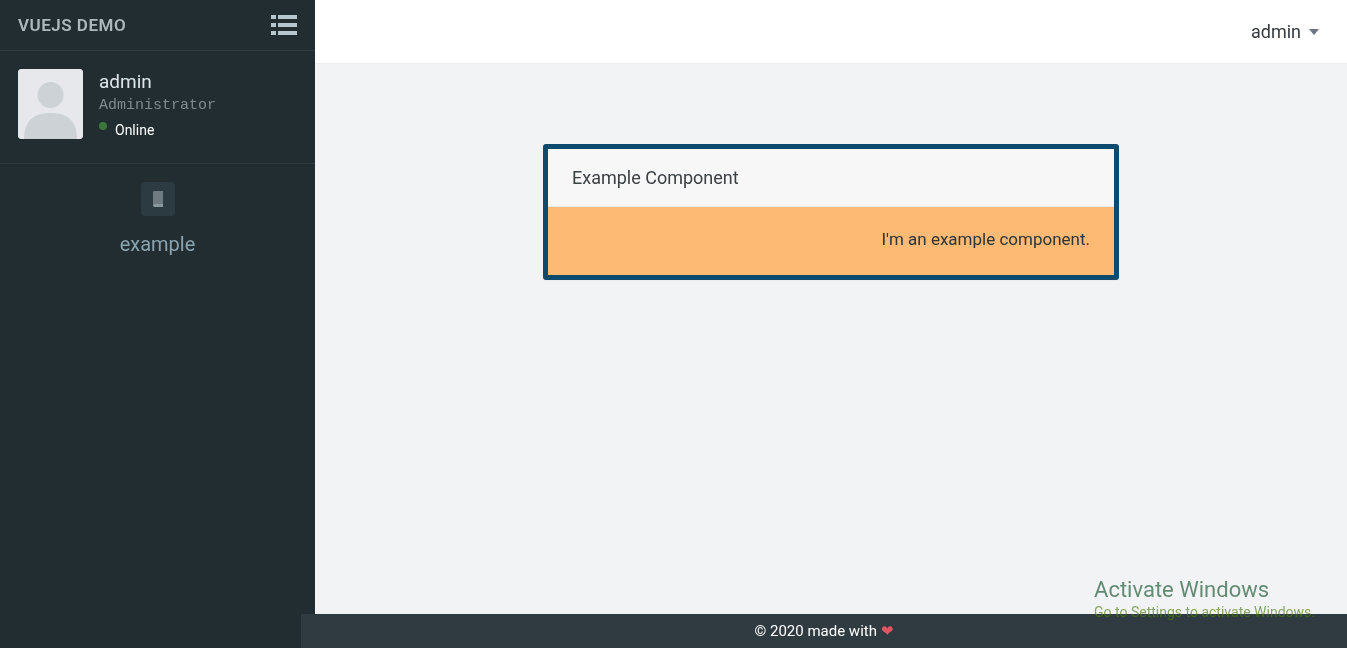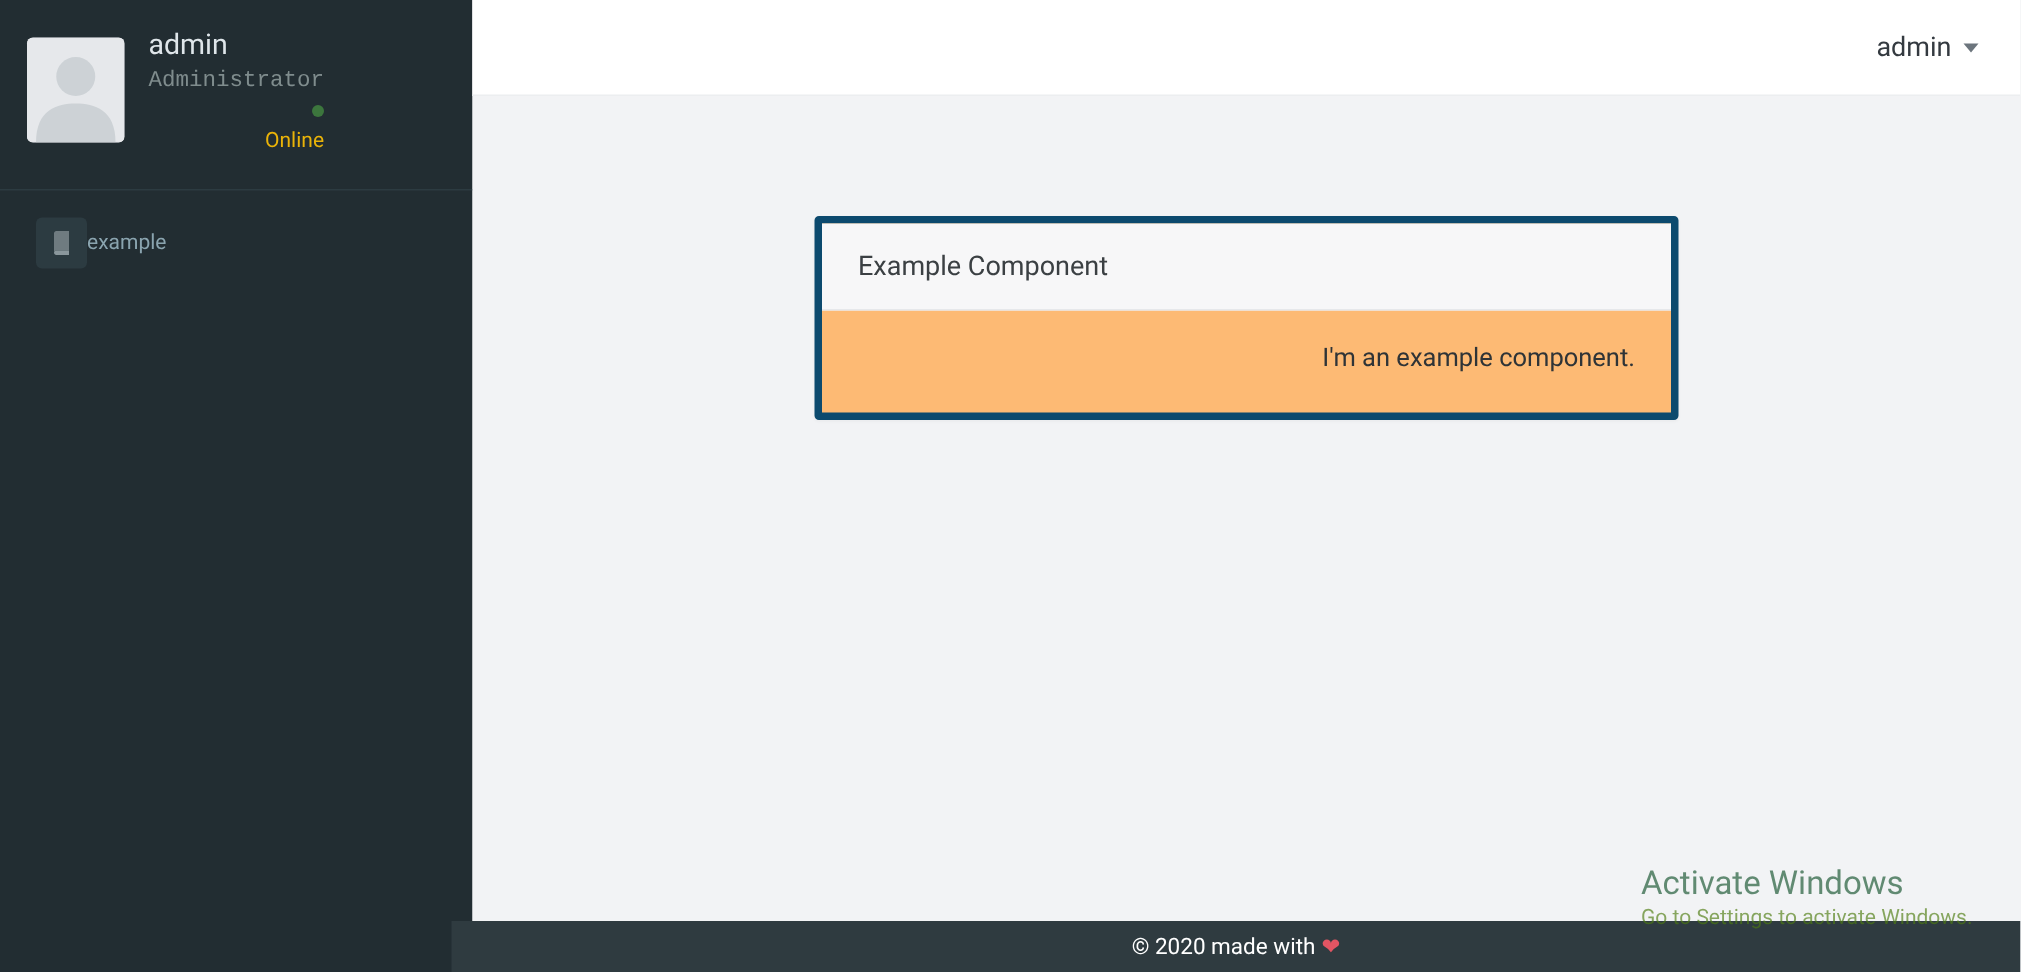--- a/index.html
+++ b/index.html
@@ -53,31 +53,33 @@
   height: 70px;
   background: #e6e8eb;
   border-radius: 4px;
   position: relative;
   overflow: hidden;
 }
 .avatar svg { width: 100%; height: 100%; }
 .user-meta { display: flex; flex-direction: column; gap: 4px; }
 .user-name { color: #dfe6ea; font-size: 19px; font-weight: 400; }
 .user-role { color: #7f8c8d; font-size: 15px; font-family: Liberation Mono, monospace; }
-.user-status { display: flex; align-items: flex-end; gap: 8px; color: #eab308; font-size: 14px; margin-top: 4px; flex-direction: column; }
+.user-status { display: flex; align-items: flex-start; gap: 8px; color: #ffffff; font-size: 14px; margin-top: 4px; }
 .dot { width: 8px; height: 8px; border-radius: 50%; background: #3c763d; display: inline-block; }
 .nav { padding: 8px 10px; }
 .nav-item {
   display: flex;
   align-items: center;
+  gap: 16px;
   padding: 10px 14px;
   color: #9aa7ad;
-  font-size: 14px;
+  font-size: 20px;
   border-radius: 4px;
   cursor: pointer;
+  flex-direction: column;
 }
 .nav-icon-wrap {
   width: 34px;
   height: 34px;
   border-radius: 4px;
   background: #2c3b41;
   display: flex;
   align-items: center;
   justify-content: center;
 }
@@ -163,20 +165,33 @@
   pointer-events: none;
 }
 .watermark .wl1 { font-size: 22px; color: #14532d; }
 .watermark .wl2 { font-size: 14px; color: #4d7c0f; margin-top: 2px; }
 </style>
 </head>
 <body>
 
 <div class="app">
   <aside class="sidebar">
+    <div class="sidebar-header">
+      <div class="sidebar-title">VUEJS DEMO</div>
+      <div class="menu-toggle">
+        <svg width="26" height="22" viewBox="0 0 26 22" fill="none">
+          <rect x="0" y="1" width="5" height="4" fill="#b8c7ce"></rect>
+          <rect x="7" y="1" width="19" height="4" fill="#b8c7ce"></rect>
+          <rect x="0" y="9" width="5" height="4" fill="#b8c7ce"></rect>
+          <rect x="7" y="9" width="19" height="4" fill="#b8c7ce"></rect>
+          <rect x="0" y="17" width="5" height="4" fill="#b8c7ce"></rect>
+          <rect x="7" y="17" width="19" height="4" fill="#b8c7ce"></rect>
+        </svg>
+      </div>
+    </div>
 
     <div class="user-panel">
       <div class="avatar">
         <svg viewBox="0 0 65 70">
           <rect width="65" height="70" fill="#e6e8eb"></rect>
           <circle cx="32.5" cy="26" r="13" fill="#cdd2d6"></circle>
           <path d="M6 70 C6 48 20 44 32.5 44 C45 44 59 48 59 70 Z" fill="#cdd2d6"></path>
         </svg>
       </div>
       <div class="user-meta">

